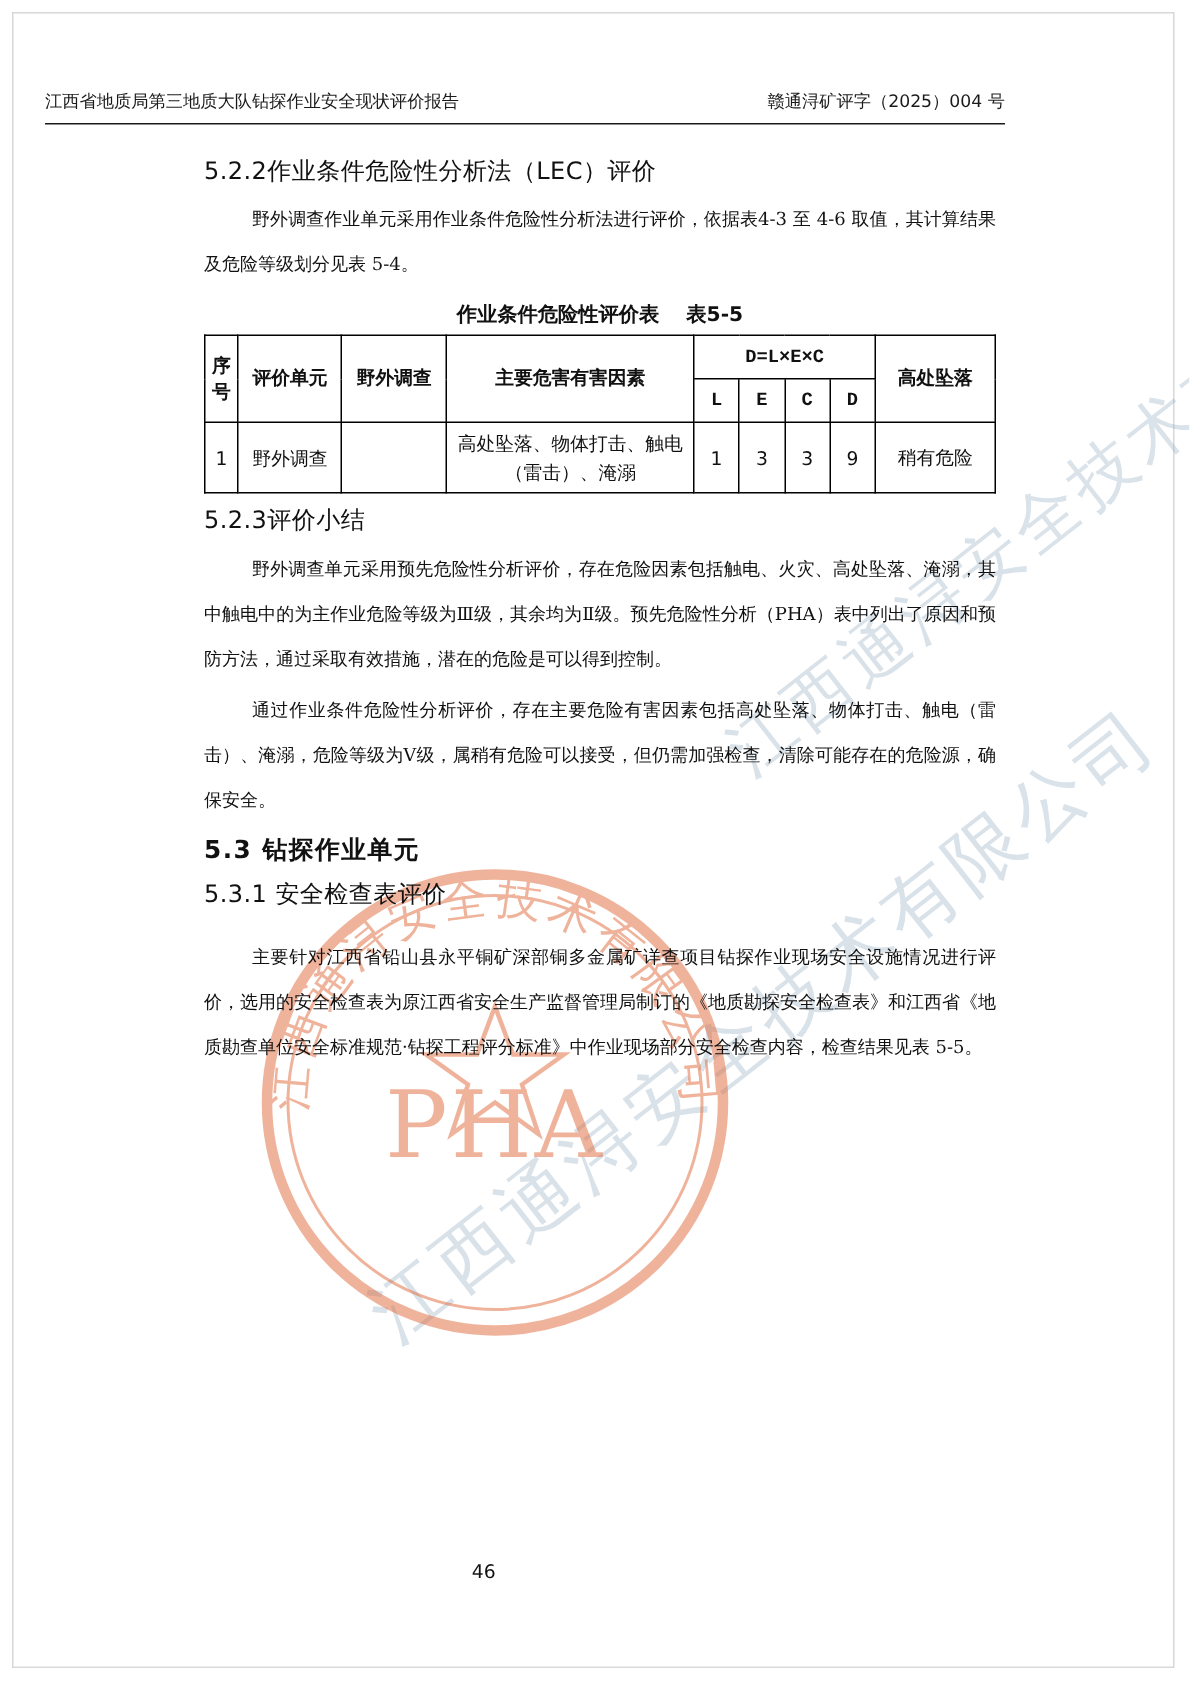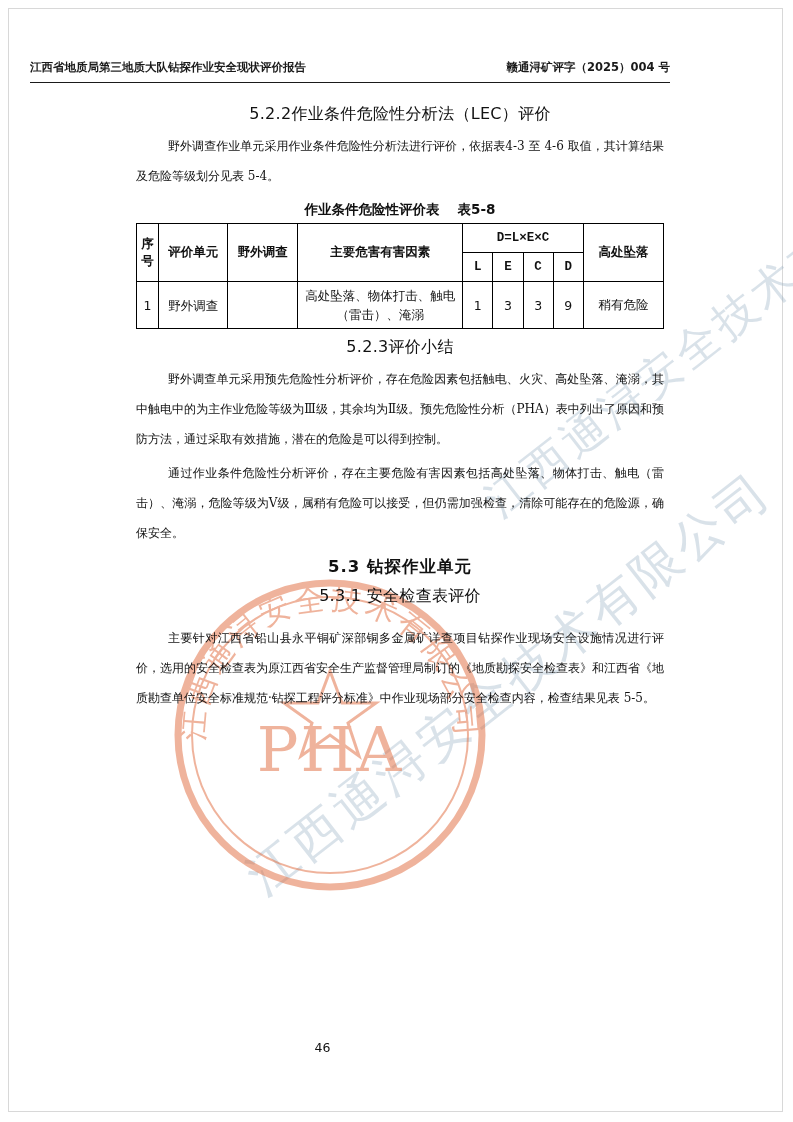--- a/index.html
+++ b/index.html
@@ -32,21 +32,21 @@
   .header {
     position: absolute;
     left: 30px;
     top: 60px;
     width: 640px;
     display: flex;
     justify-content: space-between;
     align-items: flex-start;
     font-size: 11.5px;
     color: #1a1a1a;
-    font-weight: bold;
+    font-weight: normal;
   }
   .header .h-left { letter-spacing: 0px; }
   .header .h-right { letter-spacing: 0px; }
   .header-rule {
     position: absolute;
     left: 30px;
     top: 82px;
     width: 640px;
     height: 1px;
     background: #1a1a1a;
@@ -58,21 +58,20 @@
     left: 136px;
     top: 96px;
     width: 528px;
   }
   h3.sec {
     font-size: 16px;
     font-weight: normal;
     margin: 8px 0 6px 0;
     color: #111;
     letter-spacing: 0.3px;
-    text-align: center;
   }
   h3.sec.bold {
     font-weight: bold;
     font-size: 16.5px;
     letter-spacing: 1px;
   }
   p.para {
     font-size: 12px;
     line-height: 30px;
     margin: 2px 0 4px 0;
@@ -196,21 +195,21 @@
       <polygon points="160,96 172,128 206,128 178,148 189,181 160,160 131,181 142,148 114,128 148,128" fill="none" stroke="#e06a3c" stroke-width="3"></polygon>
     </svg>
   </div>
 
   <div class="doc">
 
     <h3 class="sec">5.2.2作业条件危险性分析法（LEC）评价</h3>
     <p class="para">野外调查作业单元采用作业条件危险性分析法进行评价，依据表4-3 至 4-6 取值，其计算结果及危险等级划分见表 5-4。</p>
 
     <div class="table-title">
-      <span>作业条件危险性评价表</span><span class="tno">表5-8</span>
+      <span>作业条件危险性评价表</span><span class="tno">表5-5</span>
     </div>
 
     <table class="risk">
       <thead>
         <tr>
           <th class="col-no" rowspan="2">序号</th>
           <th class="col-unit" rowspan="2">评价单元</th>
           <th class="col-item" rowspan="2">野外调查</th>
           <th class="col-factor" rowspan="2">主要危害有害因素</th>
           <th colspan="4">D=L×E×C</th>

